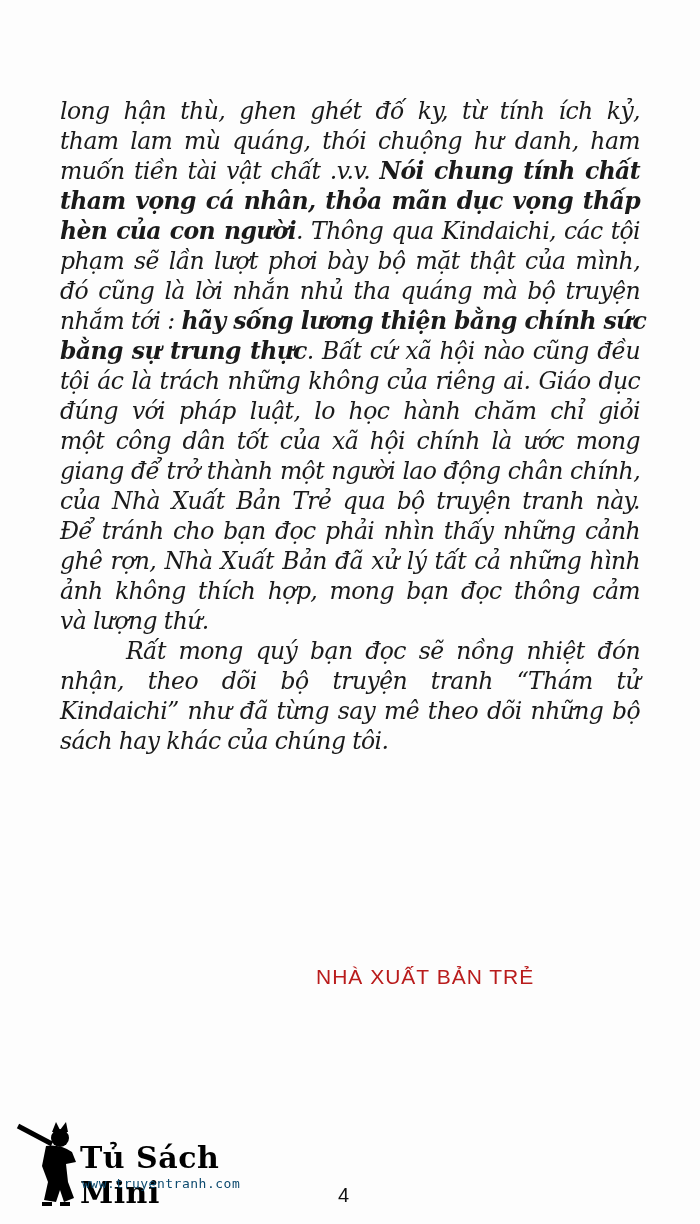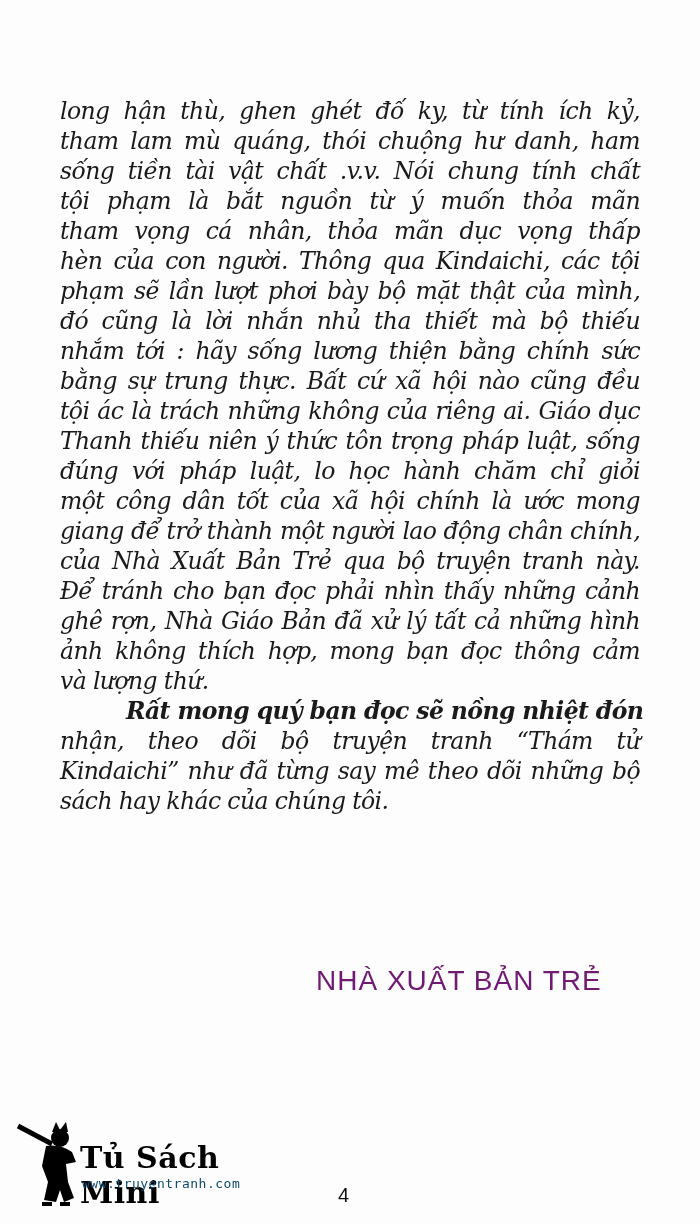--- a/index.html
+++ b/index.html
@@ -13,26 +13,26 @@
   .body-text {
     position: absolute; left: 60px; top: 96px; width: 580px;
     font-style: italic; font-size: 23.5px; line-height: 30px;
     letter-spacing: -0.6px;
   }
   .line {
     display: block; height: 30px; white-space: nowrap;
     text-align: justify; text-align-last: justify;
   }
   .line.last { text-align-last: left; }
-  .line.indent { padding-left: 66px; font-weight: bold; }
-  .b { font-weight: normal; }
+  .line.indent { padding-left: 66px; }
+  .b { font-weight: bold; }
   .signature {
     position: absolute; left: 316px; top: 965px;
     font-family: "Liberation Sans", "DejaVu Sans", sans-serif;
-    font-size: 28px; letter-spacing: 1px; color: #701a75;
+    font-size: 21px; letter-spacing: 1px; color: #b91c1c;
   }
   .logo { position: absolute; left: 16px; top: 1118px; width: 240px; height: 90px; }
   .logo-title {
     position: absolute; left: 64px; top: 22px;
     font-family: "DejaVu Serif", serif; font-weight: bold;
     font-size: 30px; color: #000; letter-spacing: 0.5px;
   }
   .logo-url {
     position: absolute; left: 66px; top: 58px;
     font-family: "DejaVu Sans Mono", monospace; font-size: 13px;
@@ -43,36 +43,34 @@
     font-family: "Liberation Sans", sans-serif; font-size: 20px; color: #111;
   }
 </style>
 </head>
 <body>
 
 <div class="page">
   <div class="body-text" id="body-text">
       <span class="line"><span>long hận thù, ghen ghét đố ky, từ tính ích kỷ,</span></span>
       <span class="line"><span>tham lam mù quáng, thói chuộng hư danh, ham</span></span>
-      <span class="line"><span>sống tiền tài vật chất .v.v. </span><span class="b">Nói chung tính chất</span></span>
-      <span class="line"><span class="b">tội phạm là bắt nguồn từ ý muốn thỏa mãn</span></span>
+      <span class="line"><span>muốn tiền tài vật chất .v.v. </span><span class="b">Nói chung tính chất</span></span>
       <span class="line"><span class="b">tham vọng cá nhân, thỏa mãn dục vọng thấp</span></span>
       <span class="line"><span class="b">hèn của con người</span><span>. Thông qua Kindaichi, các tội</span></span>
       <span class="line"><span>phạm sẽ lần lượt phơi bày bộ mặt thật của mình,</span></span>
-      <span class="line"><span>đó cũng là lời nhắn nhủ tha thiết mà bộ thiếu</span></span>
+      <span class="line"><span>đó cũng là lời nhắn nhủ tha quáng mà bộ truyện</span></span>
       <span class="line"><span>nhắm tới : </span><span class="b">hãy sống lương thiện bằng chính sức</span></span>
       <span class="line"><span class="b">bằng sự trung thực</span><span>. Bất cứ xã hội nào cũng đều</span></span>
       <span class="line"><span>tội ác là trách những không của riêng ai. Giáo dục</span></span>
-      <span class="line"><span>Thanh thiếu niên ý thức tôn trọng pháp luật, sống</span></span>
       <span class="line"><span>đúng với pháp luật, lo học hành chăm chỉ giỏi</span></span>
       <span class="line"><span>một công dân tốt của xã hội chính là ước mong</span></span>
       <span class="line"><span>giang để trở thành một người lao động chân chính,</span></span>
       <span class="line"><span>của Nhà Xuất Bản Trẻ qua bộ truyện tranh này.</span></span>
       <span class="line"><span>Để tránh cho bạn đọc phải nhìn thấy những cảnh</span></span>
-      <span class="line"><span>ghê rợn, Nhà Giáo Bản đã xử lý tất cả những hình</span></span>
+      <span class="line"><span>ghê rợn, Nhà Xuất Bản đã xử lý tất cả những hình</span></span>
       <span class="line"><span>ảnh không thích hợp, mong bạn đọc thông cảm</span></span>
       <span class="line last"><span>và lượng thứ.</span></span>
       <span class="line indent"><span>Rất mong quý bạn đọc sẽ nồng nhiệt đón</span></span>
       <span class="line"><span>nhận, theo dõi bộ truyện tranh “Thám tử</span></span>
       <span class="line"><span>Kindaichi” như đã từng say mê theo dõi những bộ</span></span>
       <span class="line last"><span>sách hay khác của chúng tôi.</span></span>
     </div>
 
   <div class="signature">NHÀ XUẤT BẢN TRẺ</div>
 

